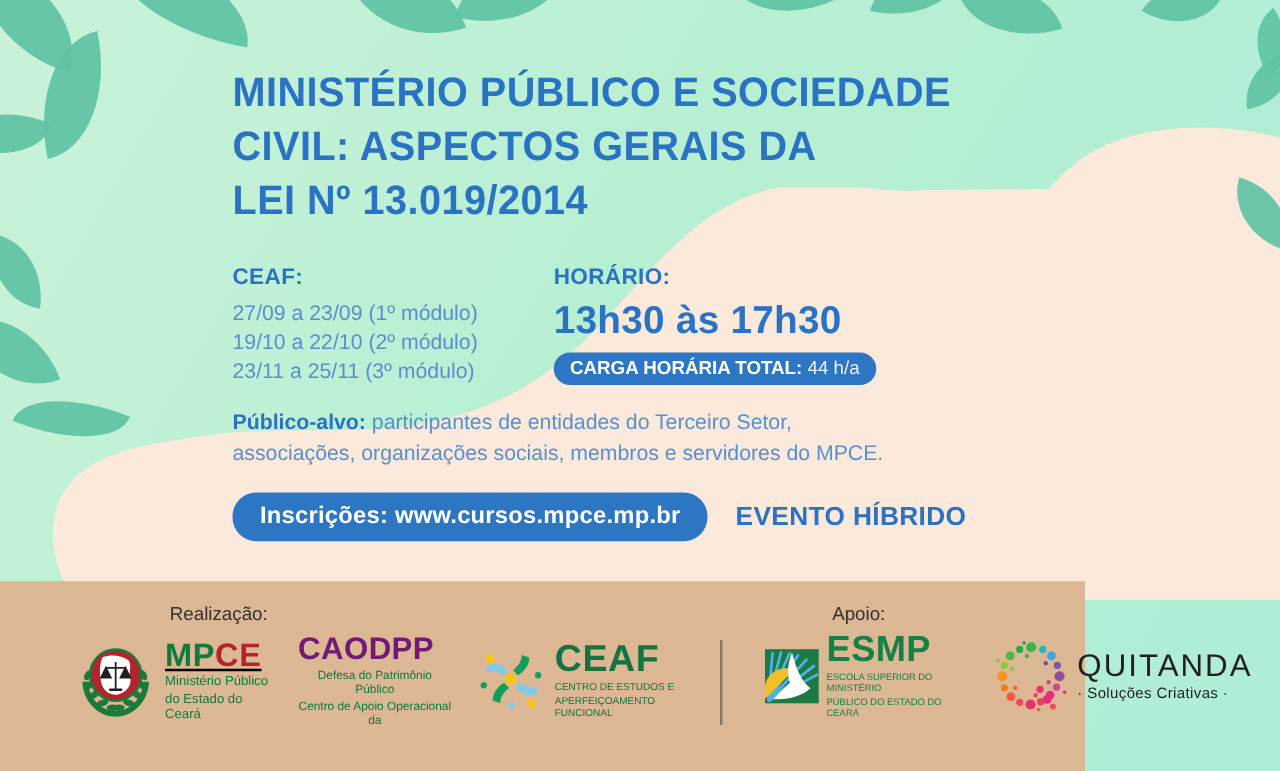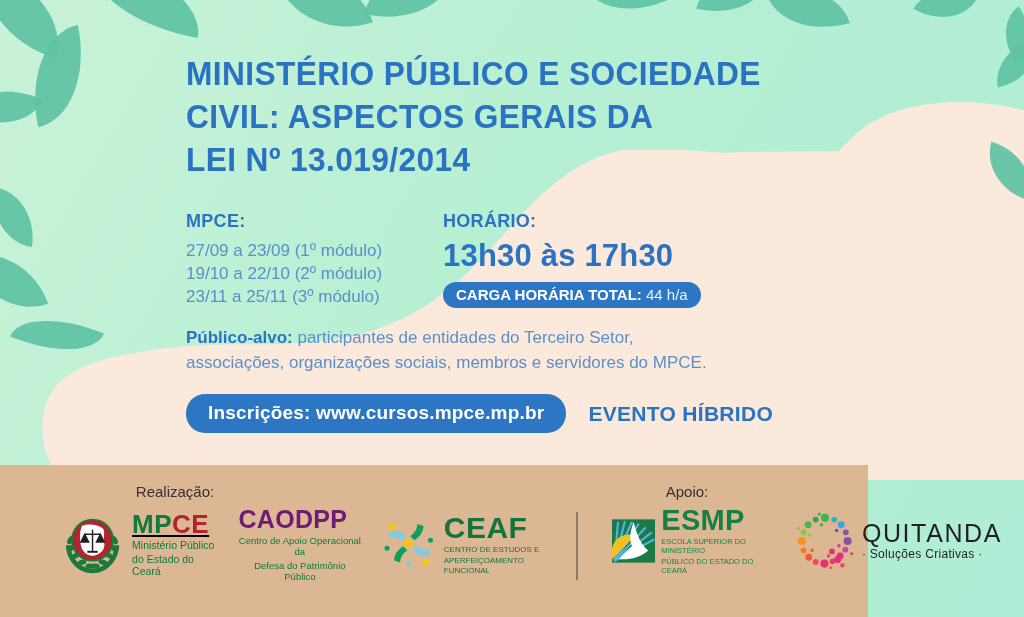--- a/index.html
+++ b/index.html
@@ -157,21 +157,21 @@
     <div class="leaf b" style="left:1000px;top:12px;width:34px;height:44px;transform:rotate(-34deg);"></div>
   </div>
 
   <div class="headline">
     <div>MINISTÉRIO PÚBLICO E SOCIEDADE</div>
     <div>CIVIL:  ASPECTOS GERAIS DA</div>
     <div>LEI Nº 13.019/2014</div>
   </div>
 
   <div class="col-data">
-    <div class="label-bold">MPCE:</div>
+    <div class="label-bold">CEAF:</div>
     <div class="lines">
       <div>27/09 a 23/09 (1º módulo)</div>
       <div>19/10 a 22/10 (2º módulo)</div>
       <div>23/11 a 25/11 (3º módulo)</div>
     </div>
   </div>
 
   <div class="col-horario">
     <div class="label-bold">HORÁRIO:</div>
     <div class="big-time">13h30 às 17h30</div>
@@ -229,22 +229,22 @@
           </svg>
           <div class="mpce-text">
             <div class="top"><span class="g">MP</span><span class="r">CE</span></div>
             <div class="sub">Ministério Público</div>
             <div class="sub">do Estado do Ceará</div>
           </div>
         </div>
 
         <div class="caodpp">
           <div class="top">CAODPP</div>
+          <div class="sub">Defesa do Patrimônio Público</div>
           <div class="sub">Centro de Apoio Operacional da</div>
-          <div class="sub">Defesa do Patrimônio Público</div>
         </div>
 
         <div class="ceaf-row">
           <svg width="56" height="52" viewBox="0 0 100 95">
             <g fill="#7ecbe8">
               <path d="M44 30 C36 22 24 20 14 24 L10 36 C20 32 32 34 40 42Z"></path>
               <path d="M60 60 C68 70 80 74 90 70 L94 58 C84 62 72 58 64 50Z"></path>
             </g>
             <g fill="#0f9e5c">
               <path d="M40 52 C30 58 22 68 22 80 L34 84 C34 74 40 66 48 60Z"></path>

